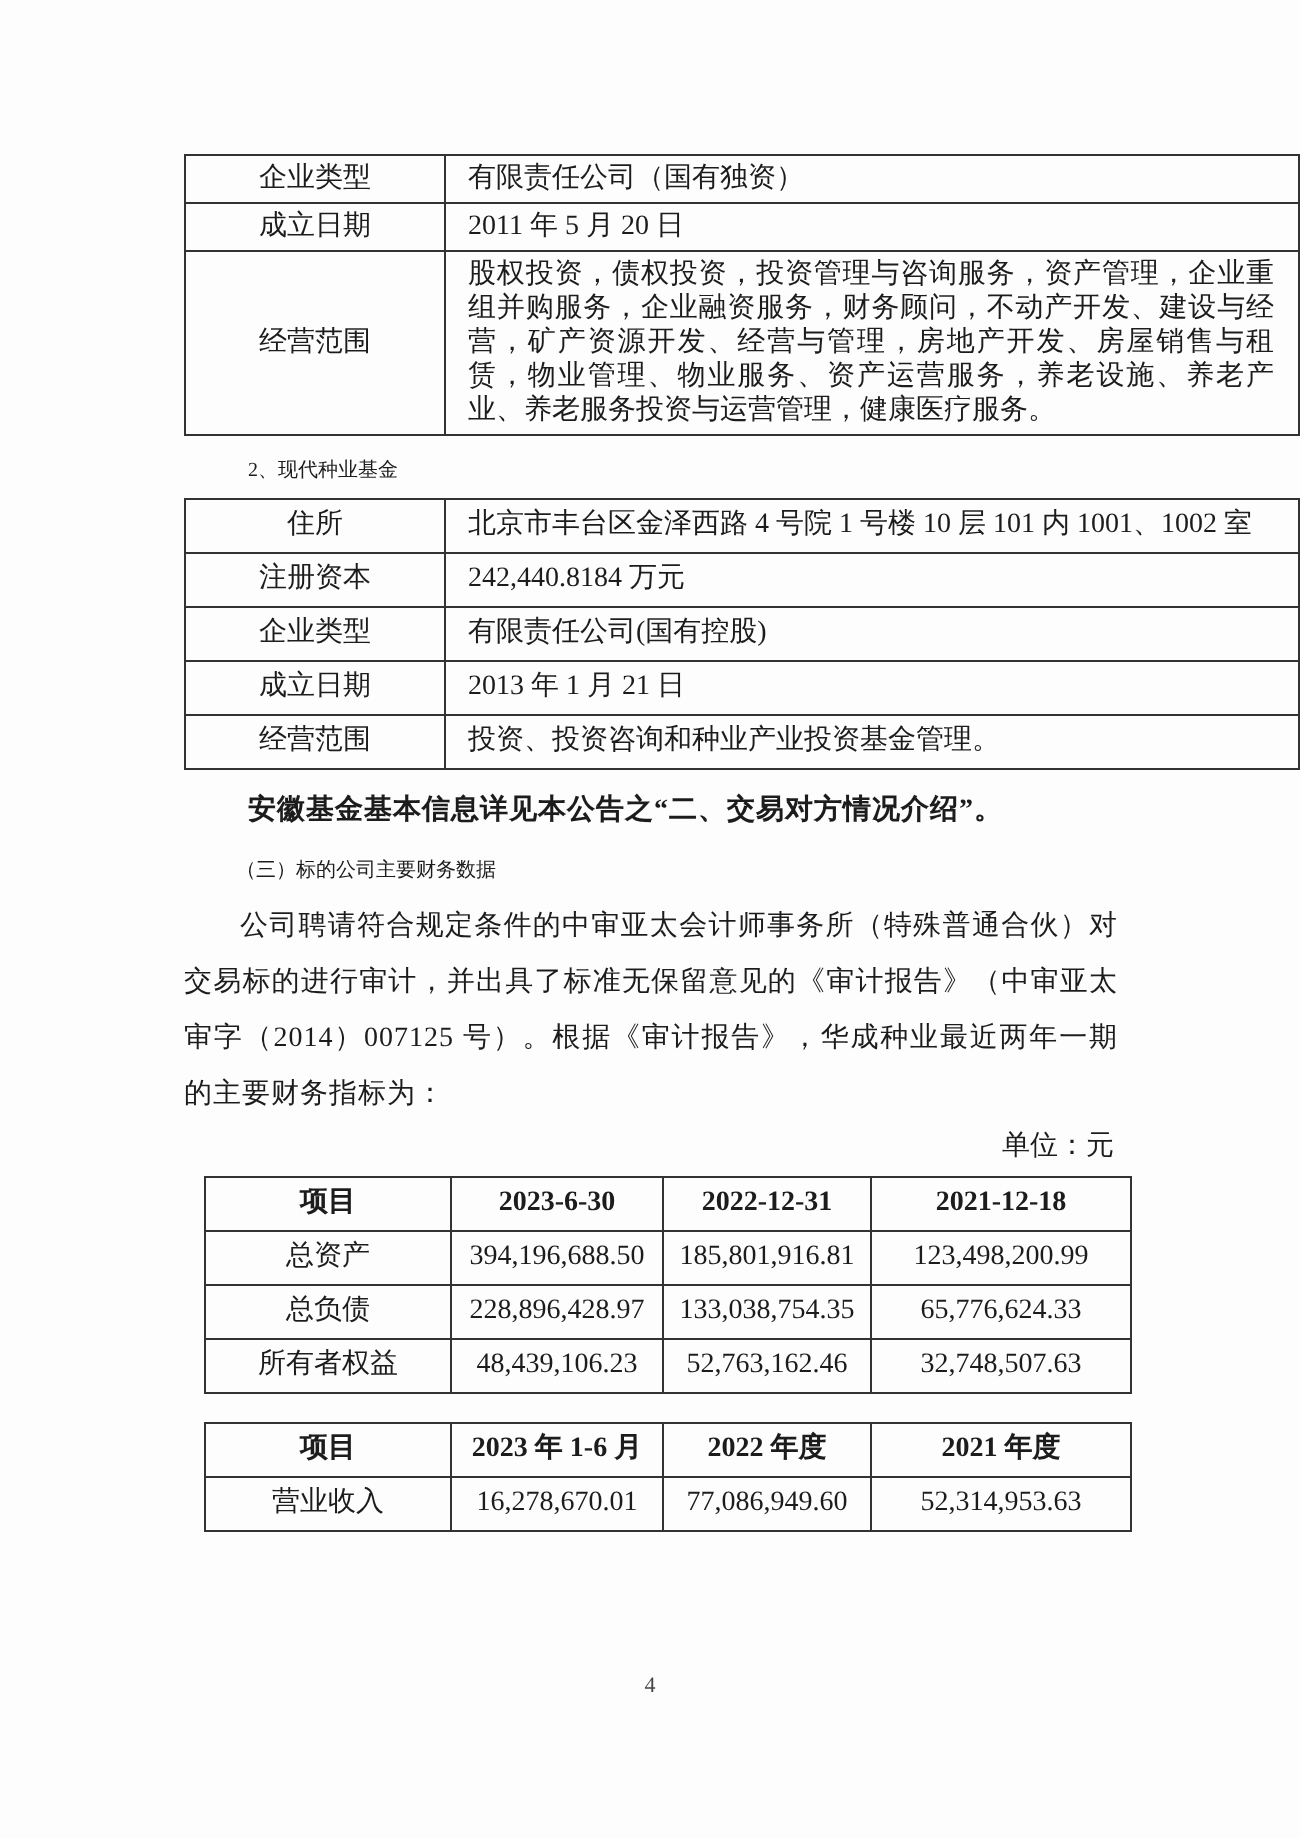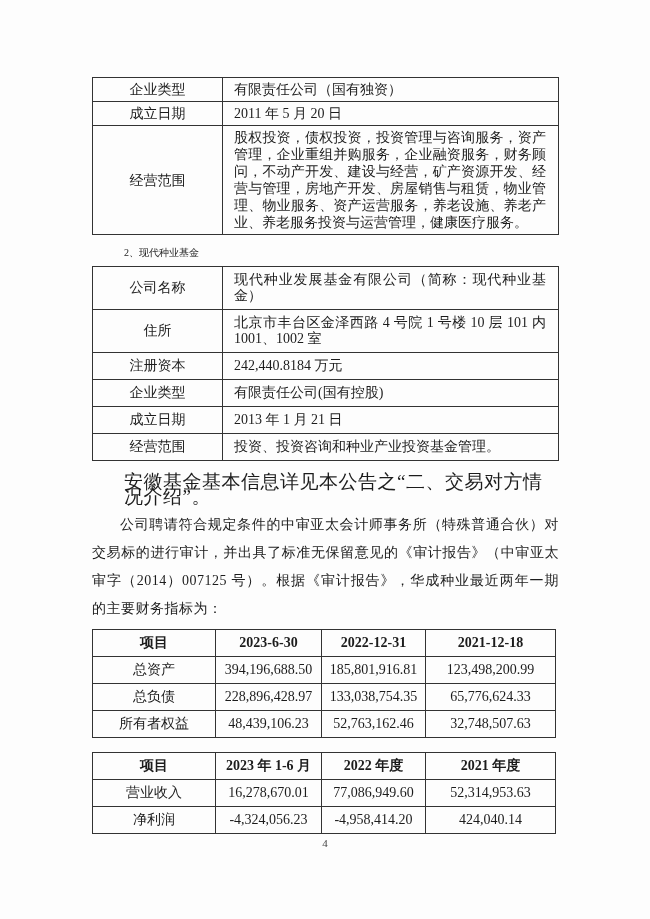--- a/index.html
+++ b/index.html
@@ -13,47 +13,47 @@
     position: relative;
     width: 650px; height: 919px;
     padding: 77px 91px 0 92px;
     background: #fdfdfd;
     overflow: hidden;
   }
   table { border-collapse: collapse; table-layout: fixed; }
   td, th { border: 1px solid #333; font-size: 14px; font-weight: normal; }
 
   
-  .info-table { width: 467px; }
+  .info-table { width: 558px; }
   .info-table .lbl {
     width: 130px; text-align: center; vertical-align: middle;
     padding: 3px 4px; line-height: 17px;
   }
   .info-table .val {
     text-align: justify; vertical-align: middle;
     padding: 3px 12px 3px 11px; line-height: 17px;
   }
   .info-table.roomy .lbl, .info-table.roomy .val { padding-top: 5px; padding-bottom: 5px; line-height: 16px; }
   .info-table.tight td { }
 
   
   .heading { font-size: 10px; line-height: 15px; margin-top: 11px; }
   .indent-2 { padding-left: 32px; }
   .indent-p { padding-left: 26px; }
-  .body-line { font-size: 19px; line-height: 15px; margin-top: 13px; padding-left: 32px; letter-spacing: 0.5px; }
+  .body-line { font-size: 14px; line-height: 15px; margin-top: 13px; padding-left: 32px; letter-spacing: 0.5px; font-weight: bold; }
   .para {
     font-size: 14px; line-height: 28px; margin-top: 7px;
     text-align: justify; text-indent: 2em; letter-spacing: 0.5px;
   }
   .unit-label {
     font-size: 14px; text-align: right; margin-top: 2px; margin-right: 2px;
   }
 
   
-  .fin-table { width: 463px; margin-left: 0; margin-top: 6px; }
+  .fin-table { width: 463px; margin-left: 10px; margin-top: 6px; }
   .fin-table th { font-weight: bold; }
   .fin-table th, .fin-table td {
     text-align: center; vertical-align: middle;
     padding: 5px 2px; line-height: 16px;
   }
   .fin-table col.c1 { width: 123px; }
   .fin-table col.c2 { width: 106px; }
   .fin-table col.c3 { width: 104px; }
   .fin-table col.c4 { width: 130px; }
   .fin-table.second { margin-top: 14px; }
@@ -82,24 +82,20 @@
       <td class="lbl">经营范围</td>
       <td class="val">股权投资，债权投资，投资管理与咨询服务，资产管理，企业重组并购服务，企业融资服务，财务顾问，不动产开发、建设与经营，矿产资源开发、经营与管理，房地产开发、房屋销售与租赁，物业管理、物业服务、资产运营服务，养老设施、养老产业、养老服务投资与运营管理，健康医疗服务。</td>
     </tr>
   </tbody>
     </table>
 
   <div class="heading indent-2" style="margin-top:10px; margin-bottom:6px;">2、现代种业基金</div>
 
   <table class="info-table roomy">
     <tbody>
-        <tr>
-      <td class="lbl">公司名称</td>
-      <td class="val">现代种业发展基金有限公司（简称：现代种业基金）</td>
-    </tr>
     <tr>
       <td class="lbl">住所</td>
       <td class="val">北京市丰台区金泽西路 4 号院 1 号楼 10 层 101 内 1001、1002 室</td>
     </tr>
     <tr>
       <td class="lbl">注册资本</td>
       <td class="val">242,440.8184 万元</td>
     </tr>
     <tr>
       <td class="lbl">企业类型</td>
@@ -112,23 +108,25 @@
     <tr>
       <td class="lbl">经营范围</td>
       <td class="val">投资、投资咨询和种业产业投资基金管理。</td>
     </tr>
   </tbody>
     </table>
 
 
   <div class="body-line">安徽基金基本信息详见本公告之“二、交易对方情况介绍”。</div>
 
+  <div class="heading indent-p" style="margin-top:15px;">（三）标的公司主要财务数据</div>
 
   <p class="para">公司聘请符合规定条件的中审亚太会计师事务所（特殊普通合伙）对交易标的进行审计，并出具了标准无保留意见的《审计报告》（中审亚太审字（2014）007125 号）。根据《审计报告》，华成种业最近两年一期的主要财务指标为：</p>
 
+  <div class="unit-label">单位：元</div>
 
   <table class="fin-table">
     <colgroup>
         <col class="c1">
         <col class="c2">
         <col class="c3">
         <col class="c4">
       </colgroup>
     <tbody>
         <tr>
@@ -171,24 +169,18 @@
       <th>2023 年 1-6 月</th>
       <th>2022 年度</th>
       <th>2021 年度</th>
     </tr>
     <tr>
       <td>营业收入</td>
       <td>16,278,670.01</td>
       <td>77,086,949.60</td>
       <td>52,314,953.63</td>
     </tr>
-    <tr>
-      <td>净利润</td>
-      <td>-4,324,056.23</td>
-      <td>-4,958,414.20</td>
-      <td>424,040.14</td>
-    </tr>
   </tbody>
     </table>
 
   <div class="page-number">4</div>
 
 </div>
 
 </body></html>

